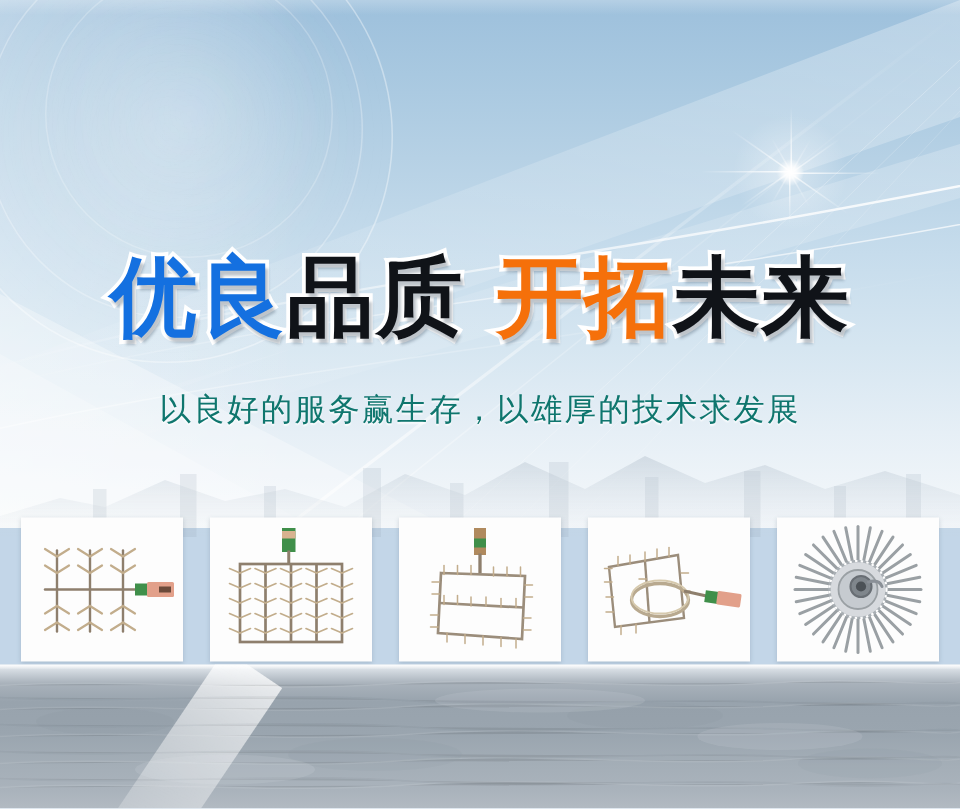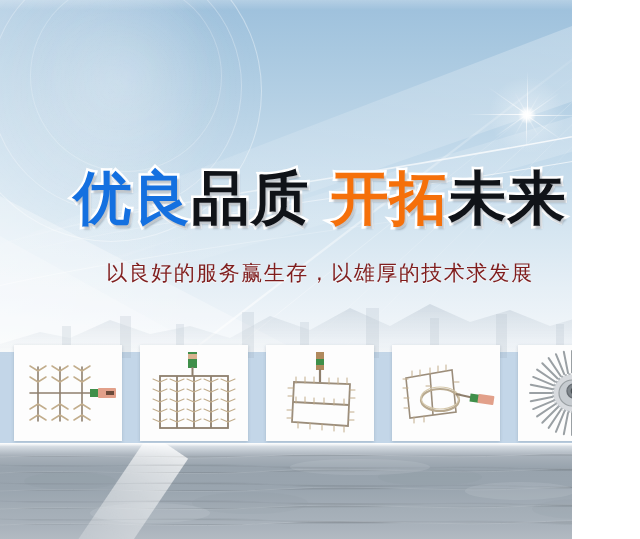--- a/index.html
+++ b/index.html
@@ -1,20 +1,20 @@
 <!DOCTYPE html>
 <html><head>
 <meta charset="utf-8">
 <style>
   html,body{margin:0;padding:0;background:#fff;}
   body{font-family:"DejaVu Sans","Liberation Sans",sans-serif;}
 
   #banner{
     position:relative;
-    width:572px;height:539px;
+    width:640px;height:539px;
     overflow:hidden;
     background:#c3d6e8;
   }
 
   
   .sky{
     position:absolute;left:0;top:0;width:640px;height:352px;
     background:
       linear-gradient(180deg,
         #9dc0dc 0%,
@@ -113,21 +113,21 @@
   .hl-blue{color:#1470e0;}
   .hl-dark{color:#101318;}
   .hl-orange{color:#f5700a;}
   .hl-gap{-webkit-text-stroke:0;text-shadow:none;}
 
   
   .subtitle{
     position:absolute;left:0;top:258px;width:640px;
     text-align:center;
     font-size:21px;line-height:30px;
-    color:#7f1d1d;
+    color:#0f766e;
     letter-spacing:1.5px;
     white-space:nowrap;
     text-shadow:0 1px 1px rgba(255,255,255,.8);
   }
 
   
   .cards{
     position:absolute;left:14px;top:345px;
     width:612px;height:96px;
     display:flex;

